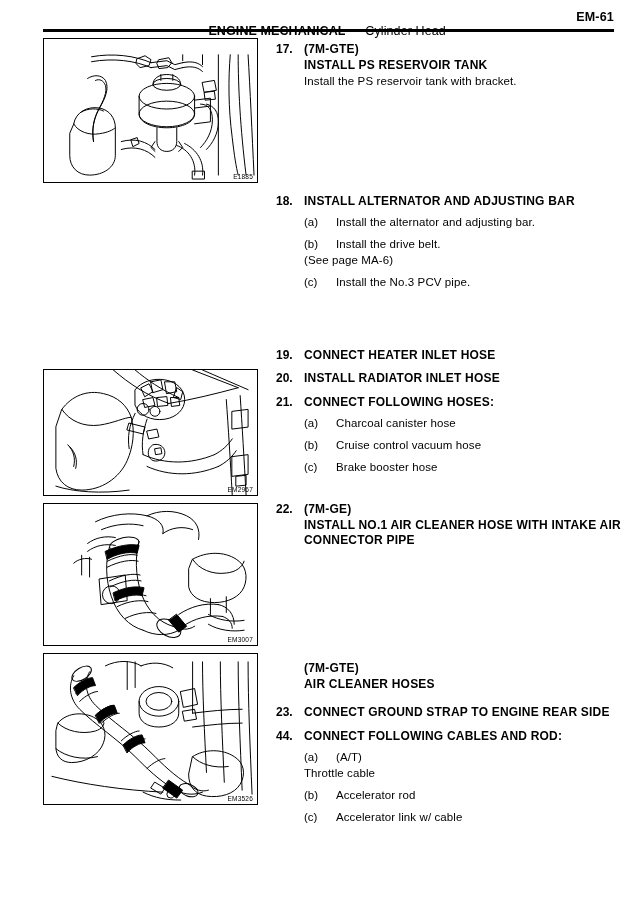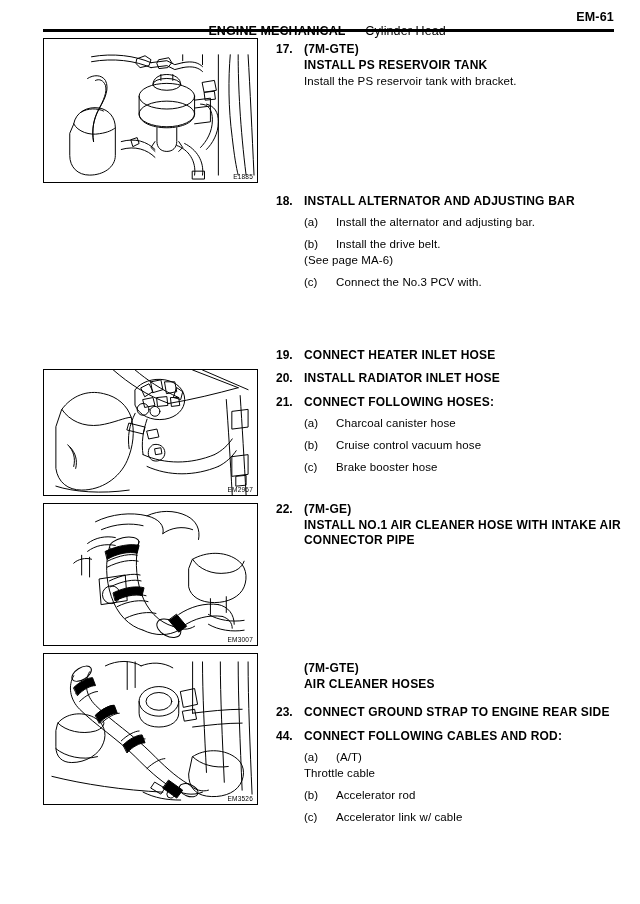--- a/index.html
+++ b/index.html
@@ -436,21 +436,21 @@
       </div>
       <div class="sub-item">
         <span class="sub-label">(b)</span>
         <span class="sub-text">
           <span>Install the drive belt.</span>
           <span class="sub-line2">(See page MA-6)</span>
         </span>
       </div>
       <div class="sub-item">
         <span class="sub-label">(c)</span>
-        <span class="sub-text">Connect the No.3 PCV with.</span>
+        <span class="sub-text">Install the No.3 PCV pipe.</span>
       </div>
     </div>
   </div>
 
   <div class="step" id="step-19">
     <div class="step-head">
       <span class="step-num">19.</span>
       <div class="step-title">CONNECT HEATER INLET HOSE</div>
     </div>
   </div>

